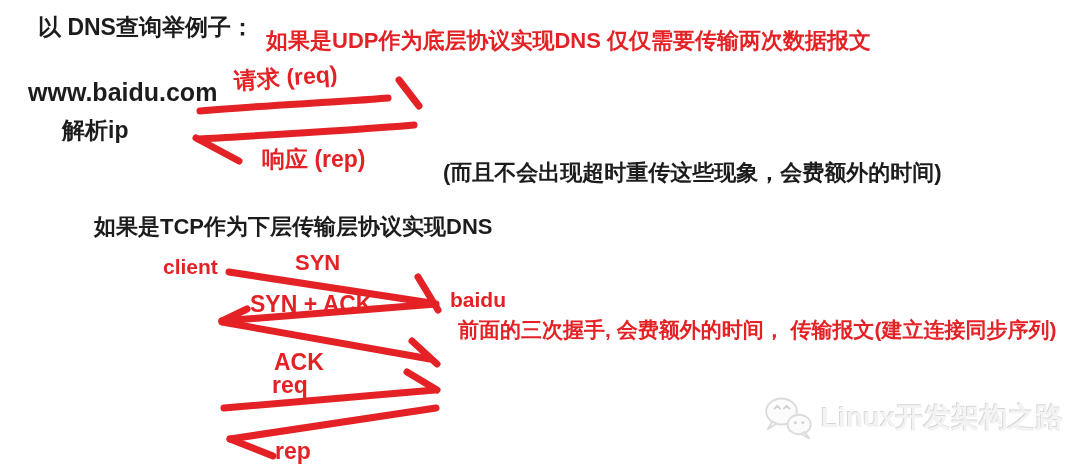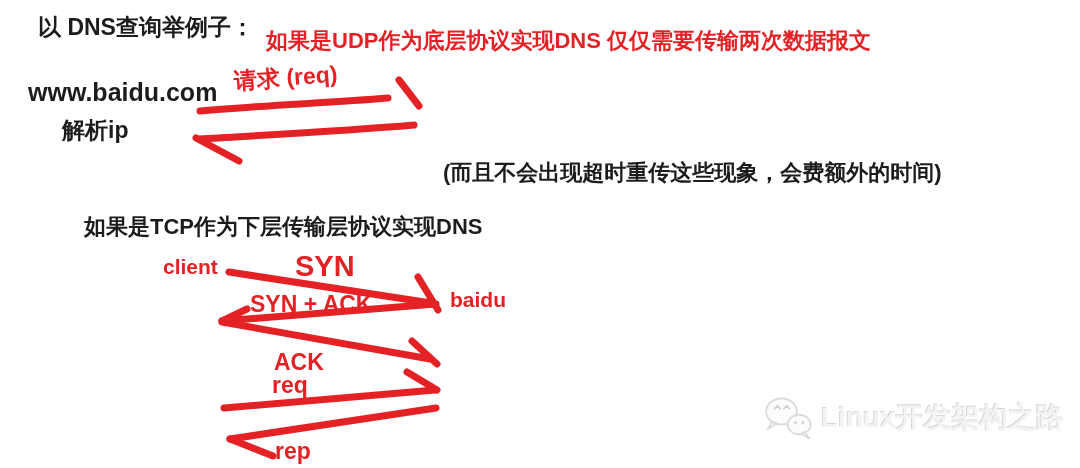--- a/index.html
+++ b/index.html
@@ -78,33 +78,35 @@
 
   <div class="lbl red" style="left:266px; top:28px; font-size:22px;">如果是UDP作为底层协议实现DNS 仅仅需要传输两次数据报文</div>
 
   <div class="lbl black" style="left:28px; top:78px; font-size:25px;">www.baidu.com</div>
 
   <div class="lbl black" style="left:62px; top:117px; font-size:23px;">解析ip</div>
 
   <div class="lbl red tilt-up" style="left:235px; top:68px; font-size:23px;">请求 (req)</div>
 
 
+  <div class="lbl red" style="left:262px; top:146px; font-size:23px;">响应 (rep)</div>
 
   <div class="lbl black" style="left:443px; top:160px; font-size:22px;">(而且不会出现超时重传这些现象，会费额外的时间)</div>
 
-  <div class="lbl black" style="left:84px; top:214px; font-size:22px;">如果是TCP作为下层传输层协议实现DNS</div>
+  <div class="lbl black" style="left:94px; top:214px; font-size:22px;">如果是TCP作为下层传输层协议实现DNS</div>
 
   <div class="lbl red" style="left:163px; top:255px; font-size:21px;">client</div>
 
-  <div class="lbl red" style="left:295px; top:250px; font-size:29px;text-align:center;">SYN</div>
+  <div class="lbl red" style="left:295px; top:250px; font-size:22px;text-align:center;">SYN</div>
 
   <div class="lbl red" style="left:450px; top:288px; font-size:21px;">baidu</div>
 
   <div class="lbl red" style="left:250px; top:291px; font-size:23px;">SYN + ACK</div>
 
+  <div class="lbl red" style="left:458px; top:318px; font-size:21px;">前面的三次握手, 会费额外的时间， 传输报文(建立连接同步序列)</div>
 
   <div class="lbl red" style="left:274px; top:349px; font-size:23px;">ACK</div>
 
   <div class="lbl red" style="left:272px; top:372px; font-size:23px;">req</div>
 
   <div class="lbl red" style="left:275px; top:438px; font-size:23px;">rep</div>
 
   <div class="watermark">
     <svg width="52" height="48" viewBox="0 0 56 50" xmlns="http://www.w3.org/2000/svg">
       <g stroke="#dcdcdc" stroke-width="2" fill="#fcfcfc">

